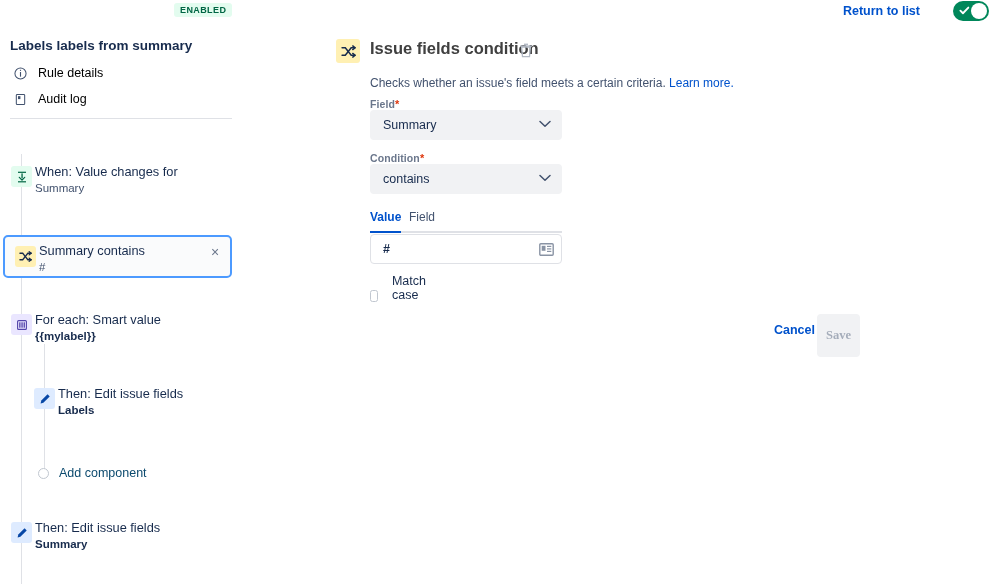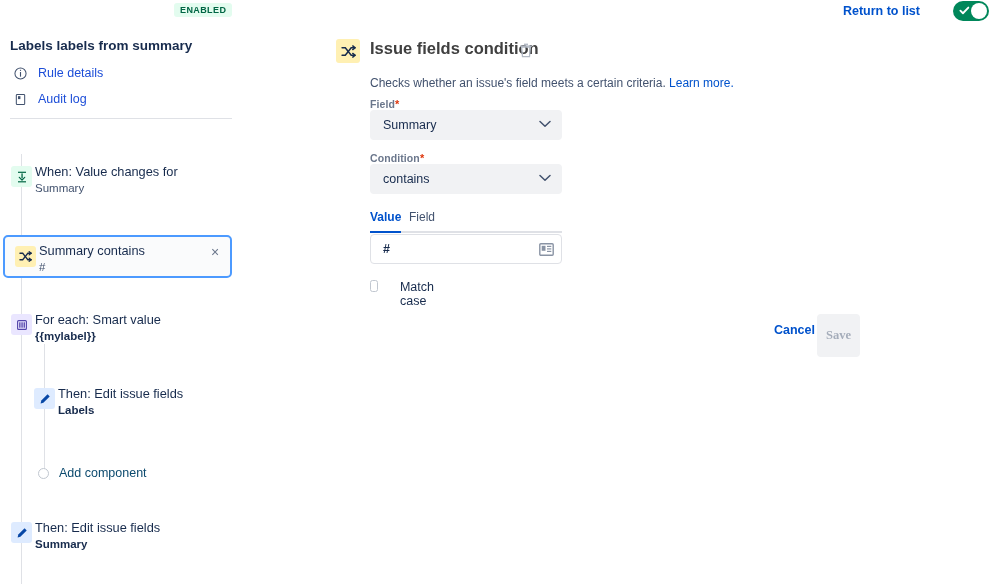--- a/index.html
+++ b/index.html
@@ -44,21 +44,21 @@
   #sidebar{position:absolute;left:0;top:32px;width:250px;height:552px;}
   #rule-name{
     position:absolute;left:10px;top:6px;
     font-size:13.5px;font-weight:700;color:#172B4D;
   }
   .nav-item{
     position:absolute;left:14px;
     display:flex;align-items:center;gap:11px;
     cursor:pointer;
   }
-  .nav-item .nav-label{font-size:12.5px;color:#1d4ed8;}
+  .nav-item .nav-label{font-size:12.5px;color:#000000;}
   .nav-icon{width:13px;height:13px;display:block;}
   #nav-divider{
     position:absolute;left:10px;top:86px;width:222px;height:1px;background:#DFE1E6;
   }
   
   #tree{position:absolute;left:0;top:100px;width:250px;}
   .trunk{
     position:absolute;width:1px;background:#DFE1E6;
   }
   .node{position:absolute;display:block;}
@@ -135,21 +135,21 @@
     background:#fff;border:1px solid #DFE1E6;border-radius:4px;
     box-sizing:border-box;display:flex;align-items:center;cursor:text;
   }
   #value-text{font-size:12.5px;font-weight:700;color:#172B4D;margin-left:12px;}
   #smartvalue-btn{
     position:absolute;right:6px;top:6px;width:17px;height:17px;cursor:pointer;
     display:flex;align-items:center;justify-content:center;
   }
   
   #match-case{
-    position:absolute;left:34px;top:244px;display:flex;align-items:flex-start;gap:22px;cursor:pointer;
+    position:absolute;left:34px;top:238px;display:flex;align-items:flex-end;gap:14px;cursor:pointer;
   }
   #match-box{
     width:12px;height:12px;border:1.5px solid #C1C7D0;border-radius:2.5px;
     background:#fff;box-sizing:border-box;
   }
   #match-label{font-size:12.5px;color:#172B4D;}
   
   #btn-cancel{
     position:absolute;left:430px;top:281px;
     font-size:12.5px;font-weight:700;color:#0052CC;

